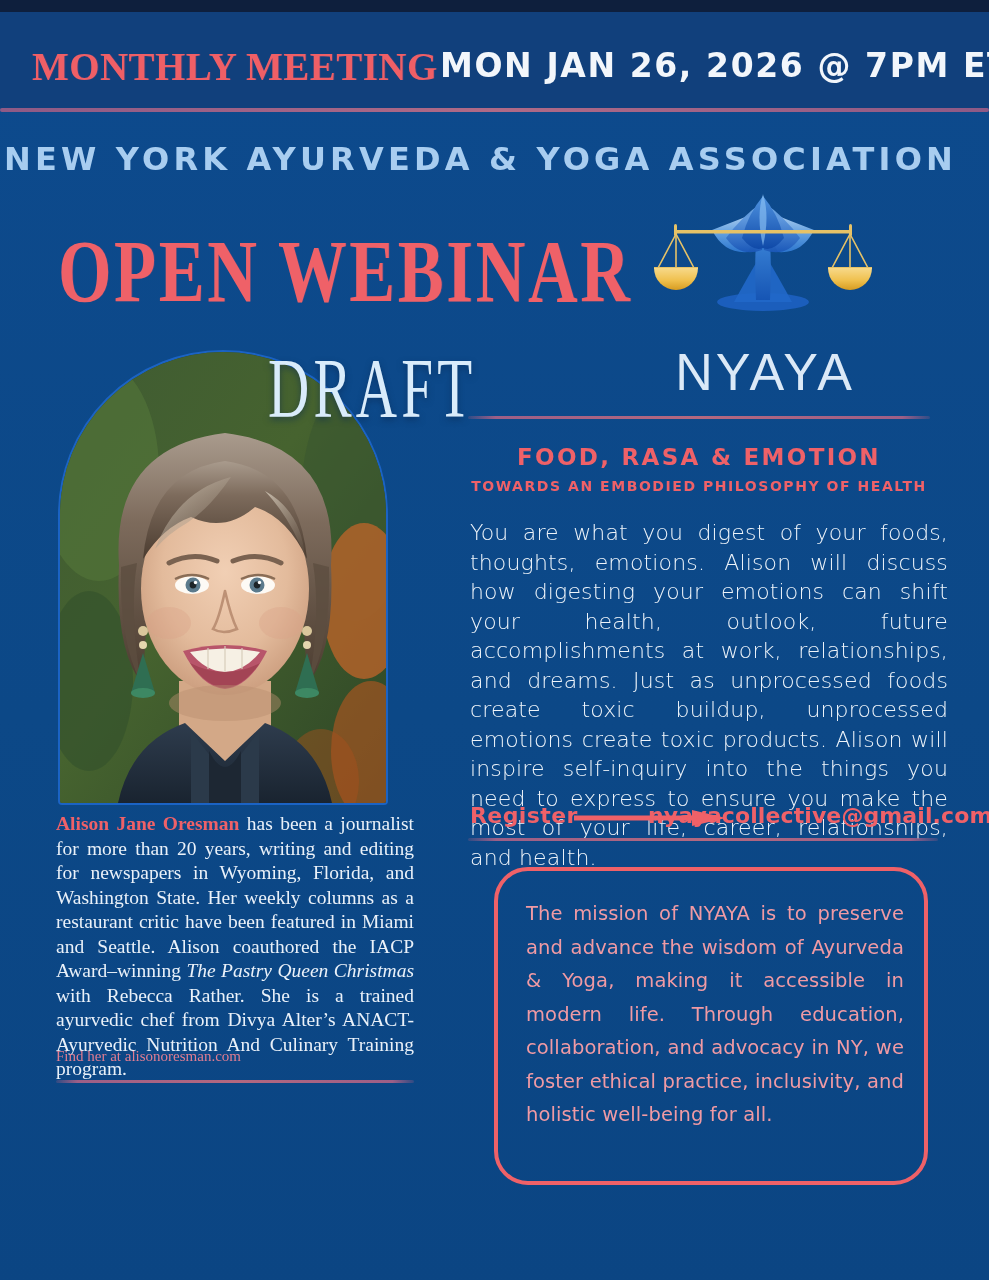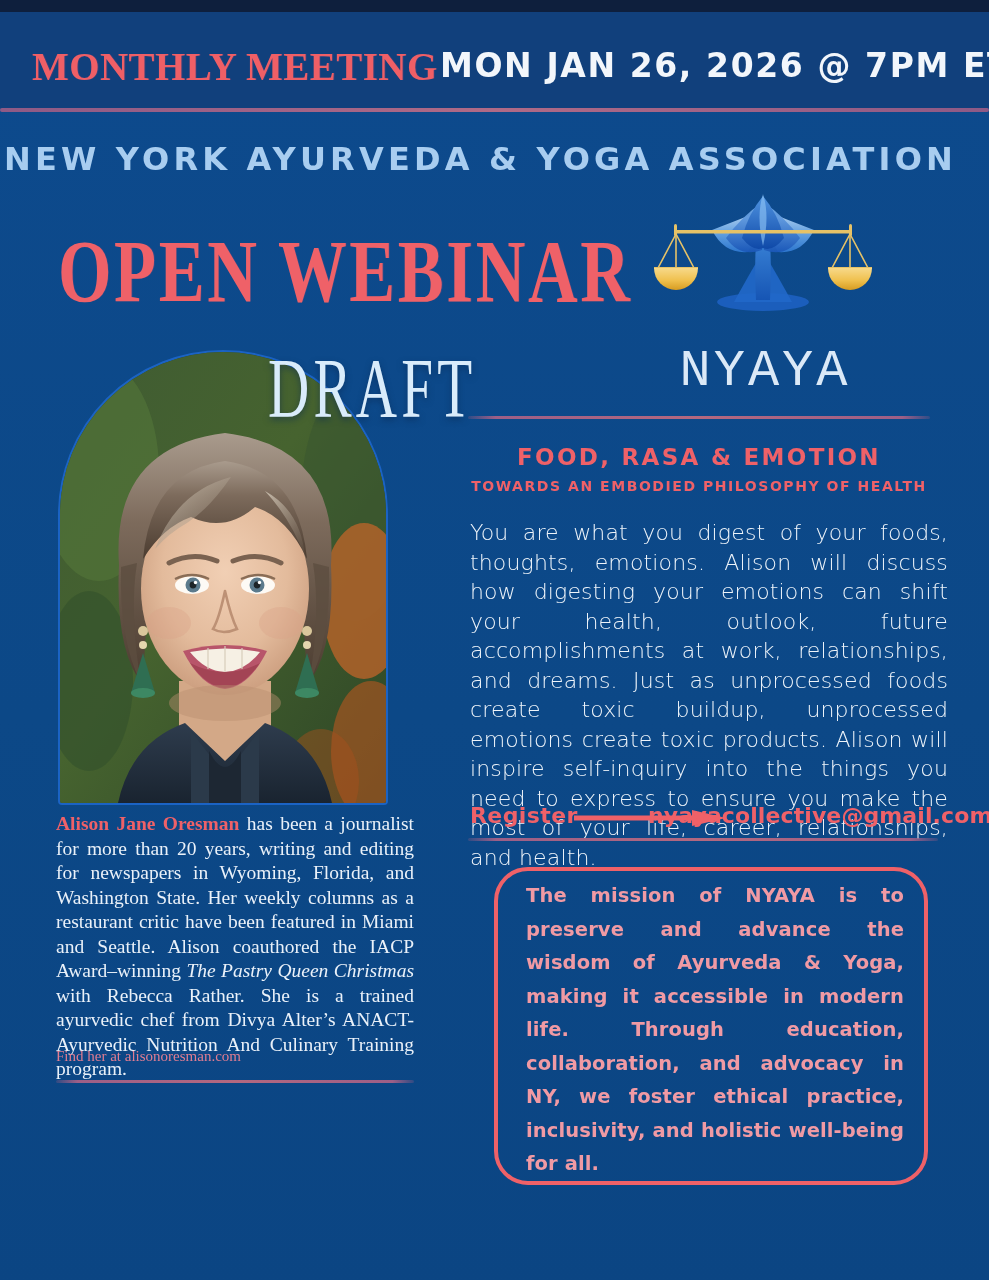--- a/index.html
+++ b/index.html
@@ -115,21 +115,21 @@
     position: absolute;
     left: 620px; top: 178px;
     width: 290px; height: 220px;
   }
   #logo-mark { position: absolute; left: 18px; top: 0; width: 250px; height: 155px; }
   #logo-wordmark {
     position: absolute;
     left: 0; top: 152px;
     width: 290px;
     text-align: center;
-    font-family: Liberation Mono, monospace;
+    font-family: Liberation Sans, sans-serif;
     font-weight: 400;
     font-size: 52px;
     letter-spacing: 3px;
     color: #dbe9f7;
   }
 
   
   #rule-right { left: 468px; top: 404px; width: 462px; }
 
   #talk-title {
@@ -200,24 +200,24 @@
   #mission-box {
     position: absolute;
     left: 494px; top: 855px;
     width: 434px; height: 318px;
     border: 4px solid #ef6168;
     border-radius: 34px;
     box-sizing: border-box;
   }
   #mission-text {
     position: absolute;
-    left: 28px; top: 8px;
+    left: 28px; top: 26px;
     width: 378px;
     font-family: "DejaVu Sans", sans-serif;
-    font-weight: 700;
+    font-weight: 400;
     font-size: 19.5px;
     line-height: 33.5px;
     color: #f09aa4;
     text-align: justify;
     letter-spacing: 0.1px;
   }
 
   
   #portrait {
     position: absolute;

